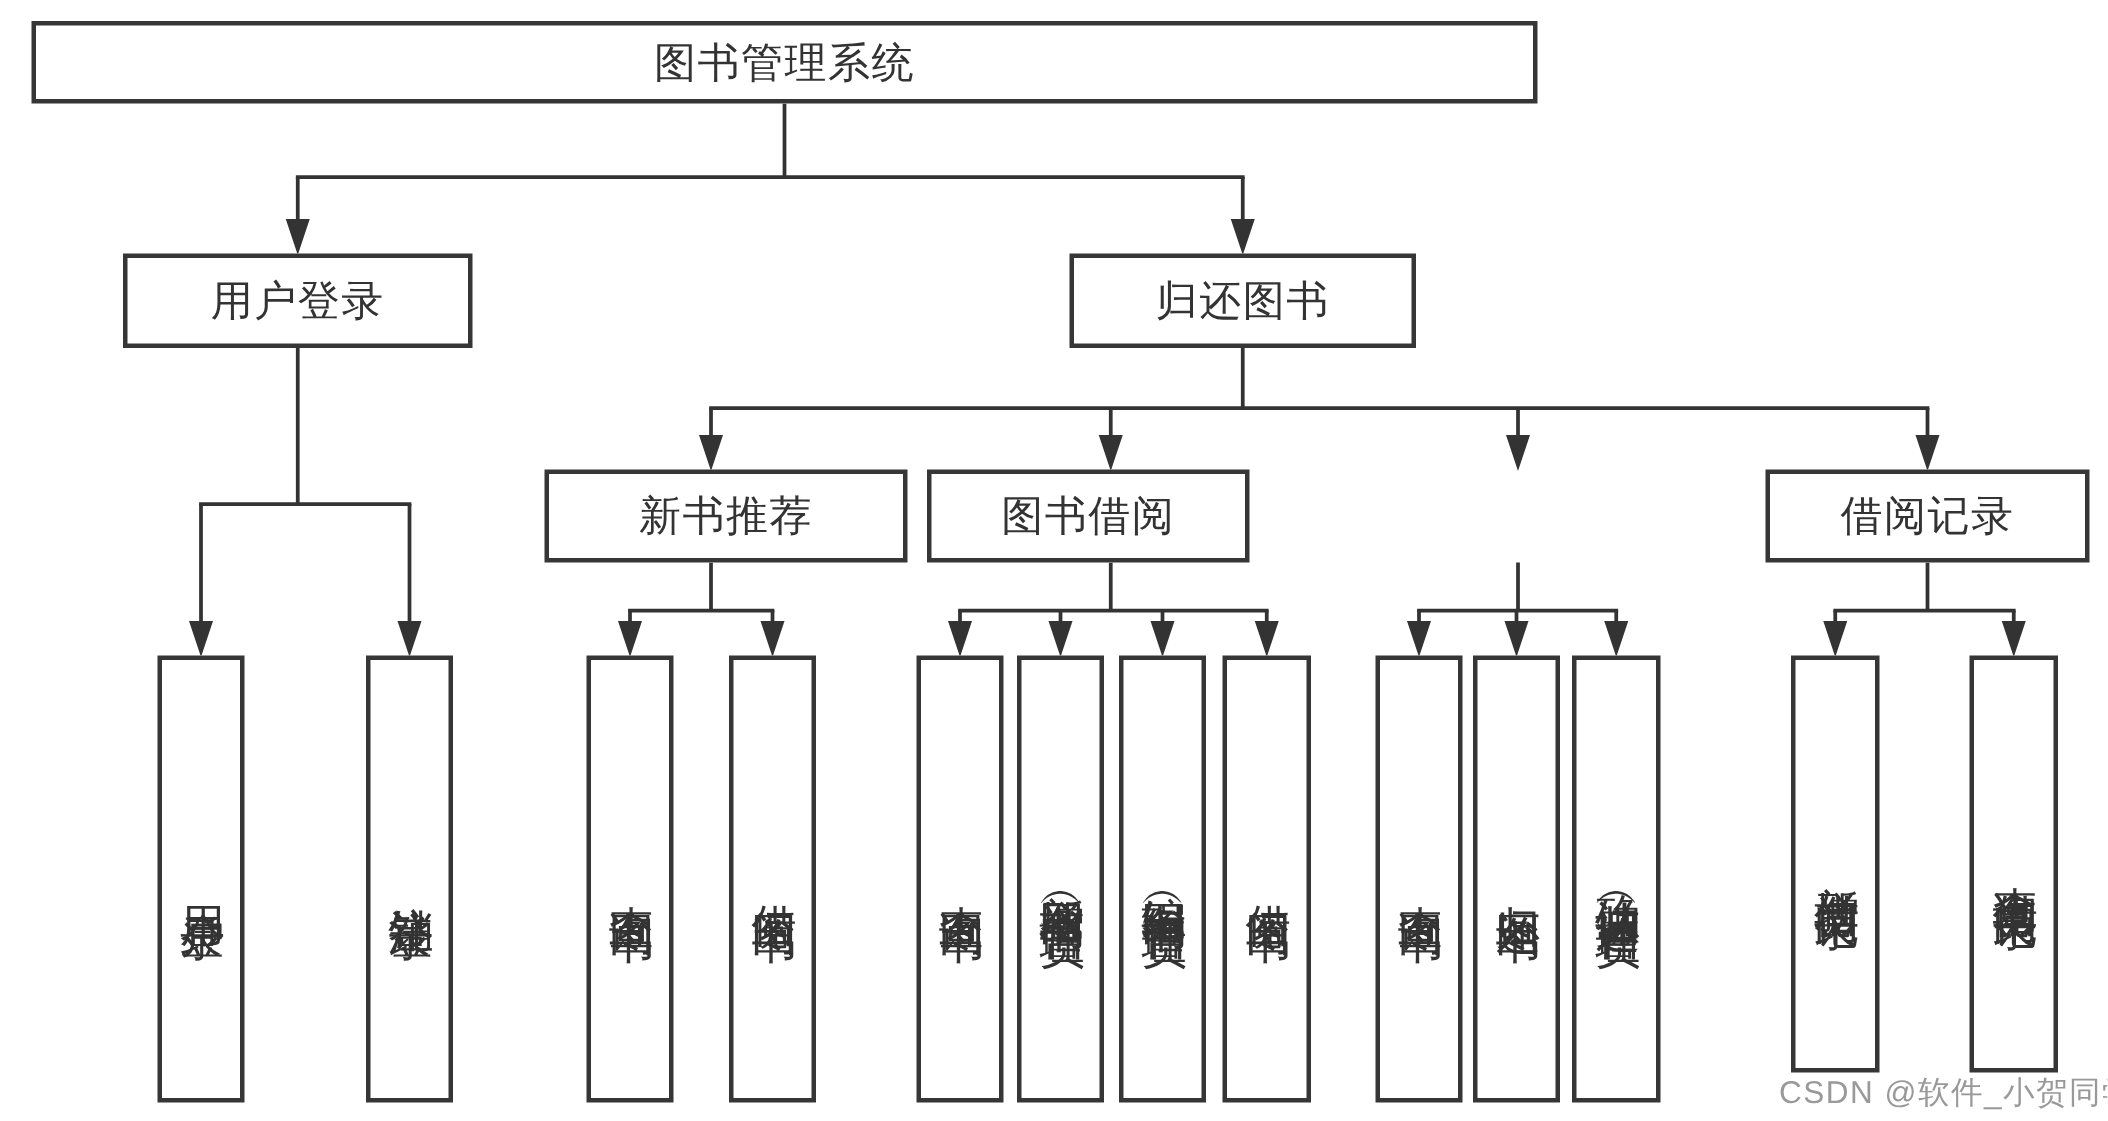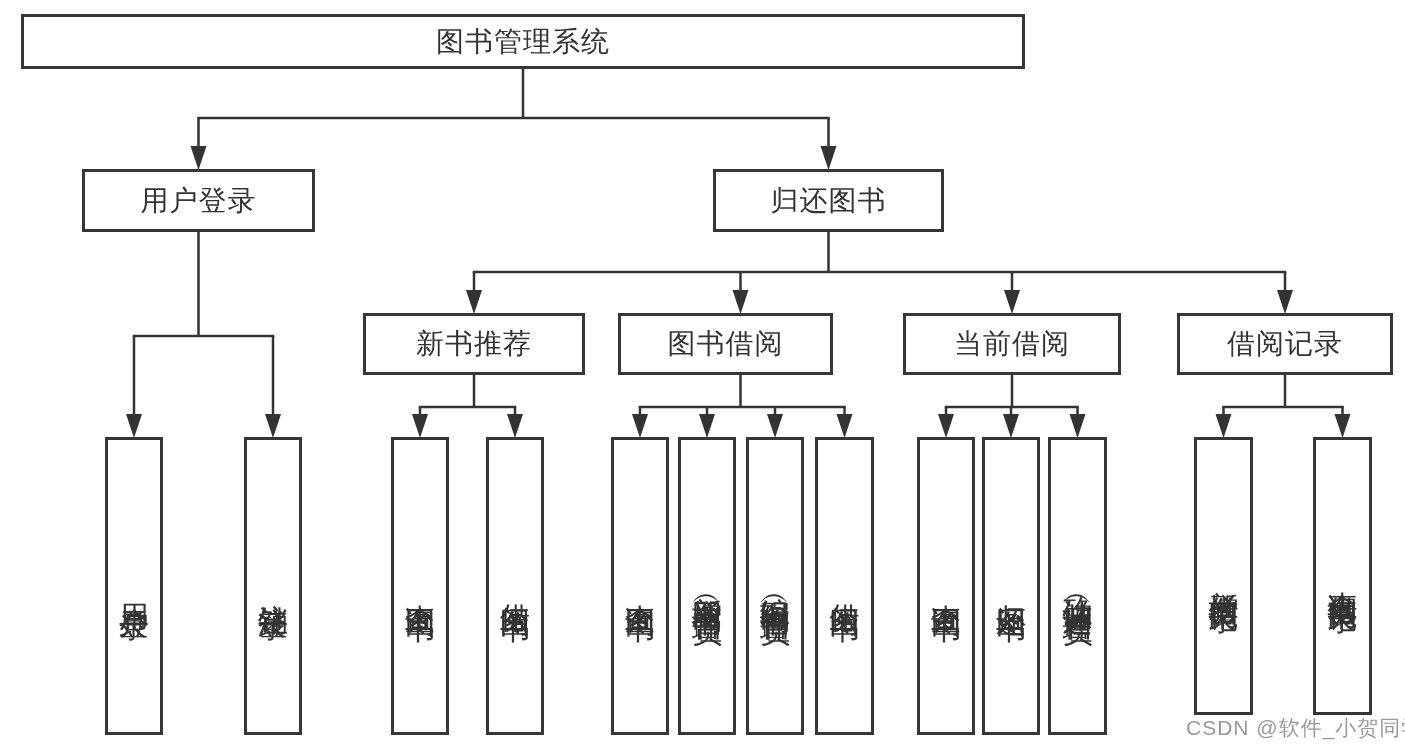--- a/index.html
+++ b/index.html
@@ -119,28 +119,25 @@
     <span class="label">图书管理系统</span>
   </div>
 
   <div class="box h" id="login" style="left: 82px; top: 169px; width: 233px; height: 63px;">
     <span class="label">用户登录</span>
   </div>
   <div class="box h" id="mgmt" style="left: 713px; top: 169px; width: 231px; height: 63px;">
     <span class="label">归还图书</span>
   </div>
 
-  <div class="box h" id="newbook" style="left: 363px; top: 313px; width: 222px; height: 62px;">
+  <div class="box h" id="newbook" style="left: 363px; top: 313px; width: 242px; height: 62px;">
     <span class="label">新书推荐</span>
   </div>
   <div class="box h" id="borrow" style="left: 618px; top: 313px; width: 215px; height: 62px;">
     <span class="label">图书借阅</span>
-  </div>
-  <div class="box h" id="current" style="left: 903px; top: 313px; width: 218px; height: 62px;">
-    <span class="label">当前借阅</span>
   </div>
   <div class="box h" id="records" style="left: 1177px; top: 313px; width: 216px; height: 62px; font-family: Liberation Serif, serif;">
     <span class="label">借阅记录</span>
   </div>
 
   <div class="box v" id="leaf-user-login" style="left: 105px; top: 437px; width: 58px; height: 298px;">
     <span class="label">用户登录</span>
   </div>
   <div class="box v" id="leaf-logout" style="left: 244px; top: 437px; width: 58px; height: 298px;">
     <span class="label">注销登录</span>

